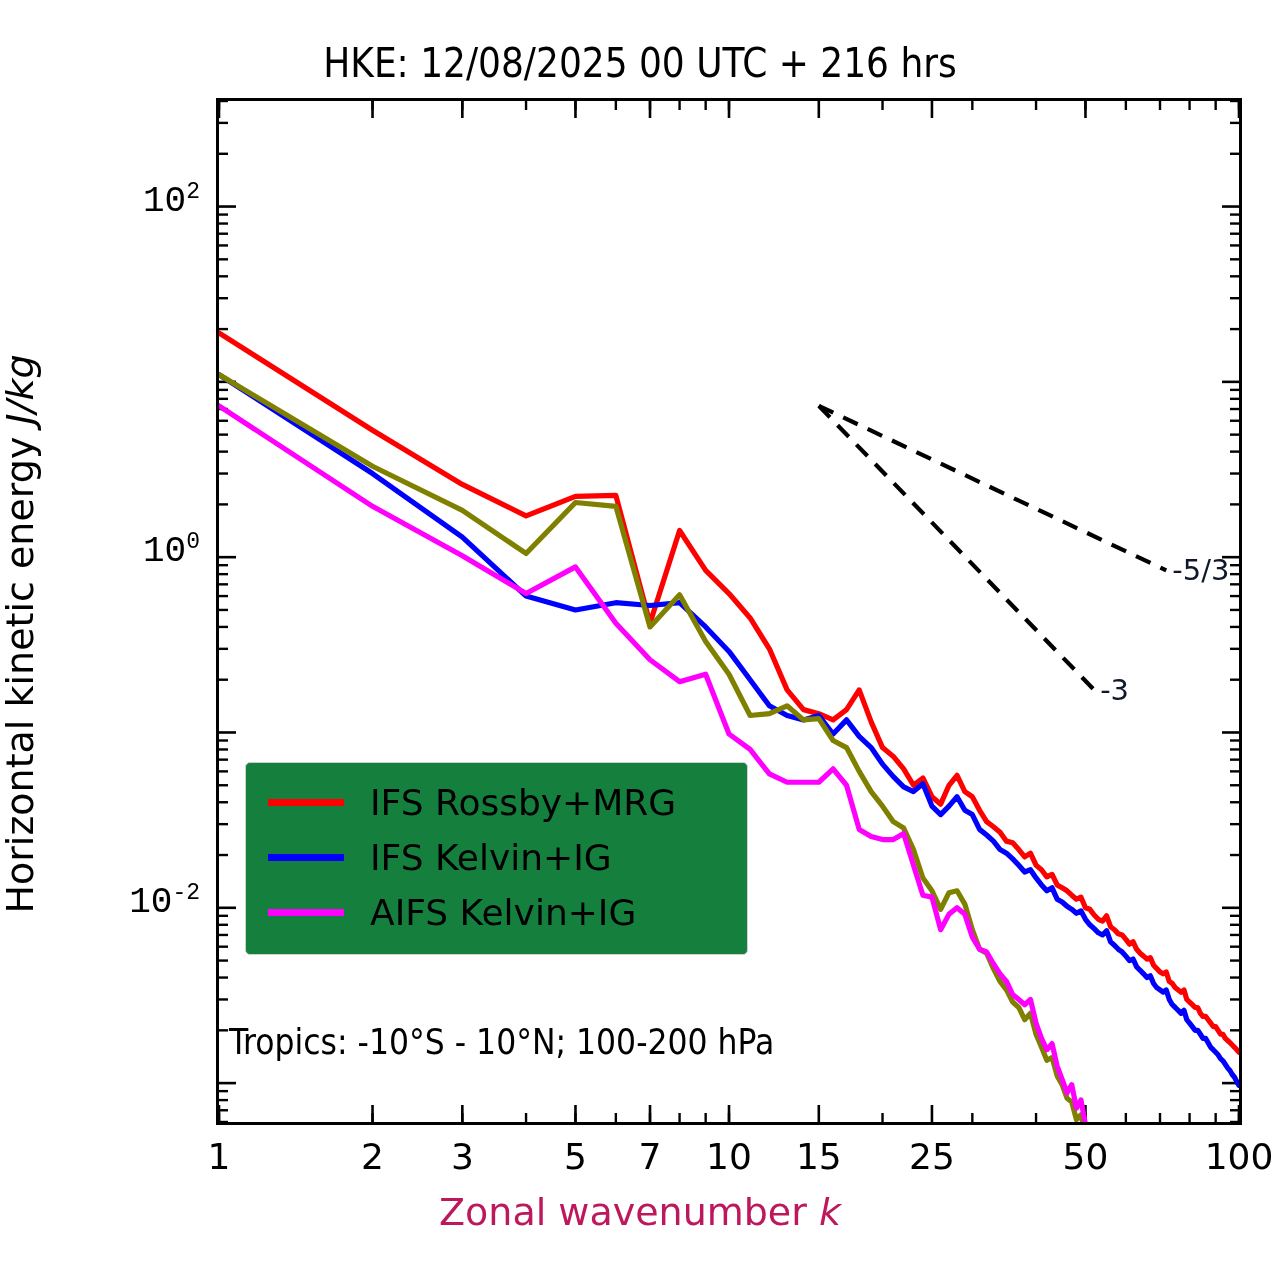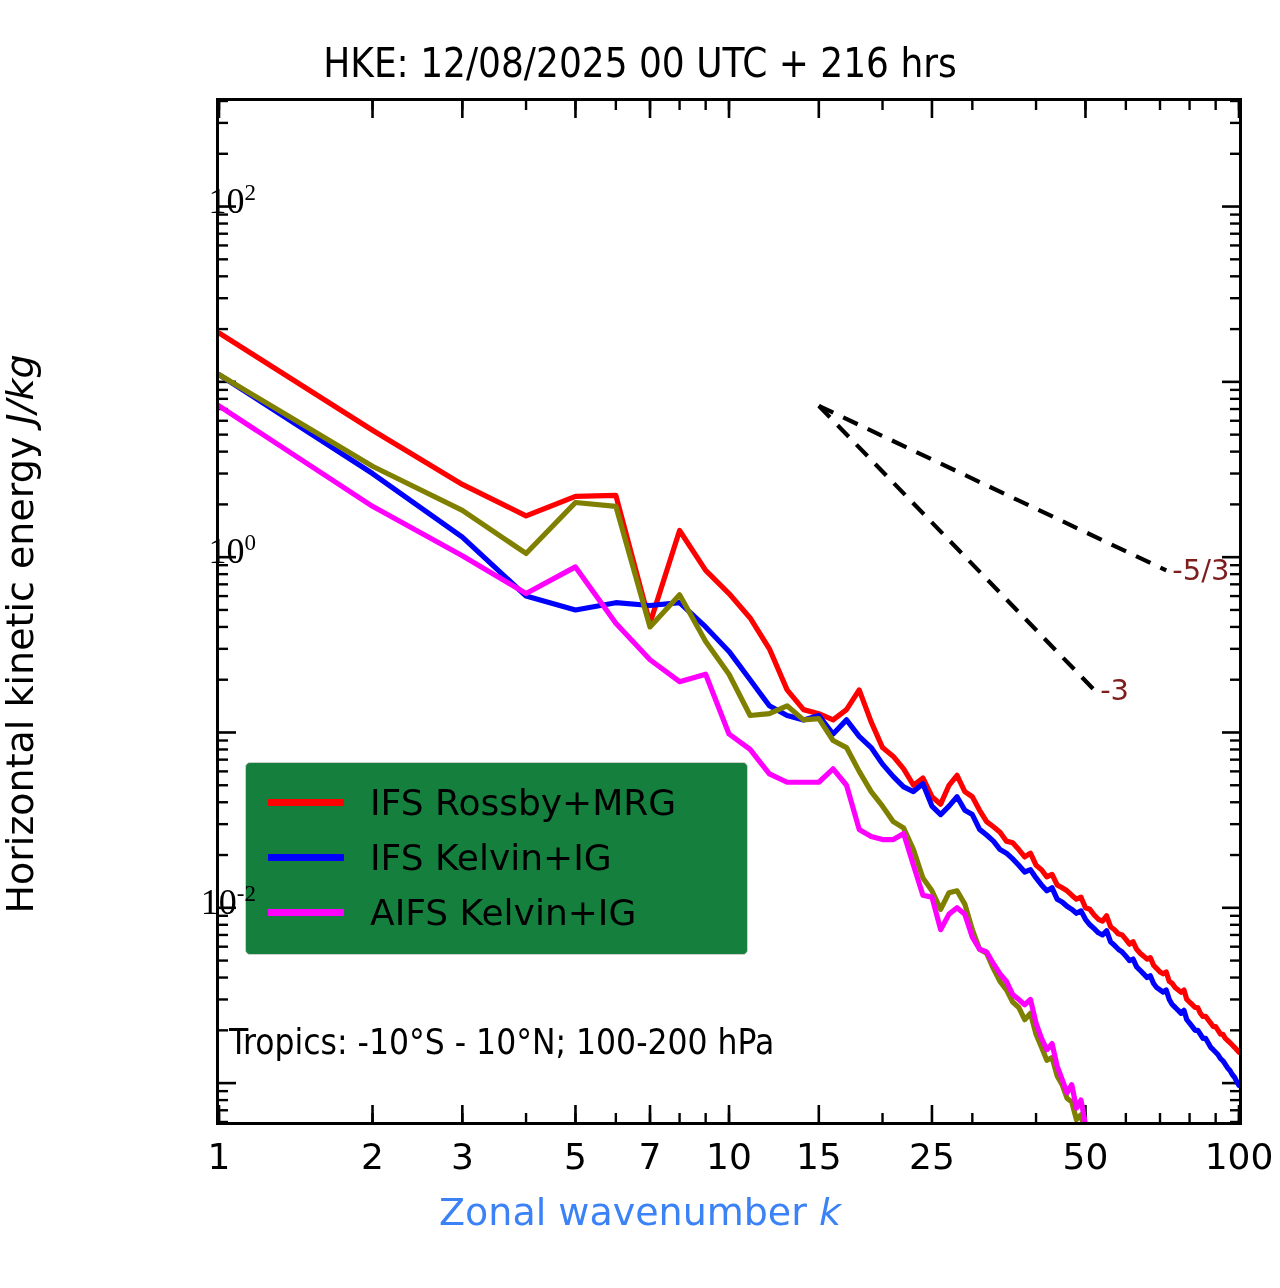--- a/index.html
+++ b/index.html
@@ -21,54 +21,54 @@
 
   
   #y-axis-label{
     position:absolute; left:-530px; top:612px; width:1100px;
     transform:rotate(-90deg); transform-origin:center center;
     text-align:center; font-size:38px; color:#000; white-space:nowrap;
     pointer-events:none;
   }
   #y-axis-label .unit{font-style:italic;}
   .ytick-label{
-    position:absolute; right:1024px; font-size:36px; color:#000;
+    position:absolute; right:1080px; font-size:36px; color:#000;
     white-space:nowrap; text-align:center; line-height:1;
-    font-family:Liberation Serif, serif;
+    font-family:Liberation Mono, monospace;
   }
   .ytick-label sup{font-size:23px; vertical-align:super;}
 
   
   .xtick-label{
     position:absolute; top:1136px; font-size:36px; color:#000;
     transform:translateX(-50%); white-space:nowrap;
   }
   #x-axis-label{
     position:absolute; left:0; top:1190px; width:1280px;
-    text-align:center; font-size:38px; color:#3b82f6; white-space:nowrap;
+    text-align:center; font-size:38px; color:#be185d; white-space:nowrap;
   }
   #x-axis-label .kvar{font-style:italic;}
 
   
   #legend{
     position:absolute; left:245px; top:762px; width:503px;
     background:#15803d; border:1.6px solid #cfcfcf; border-radius:5px;
     padding:12px 0 14px 0; box-sizing:border-box;
   }
   .legend-row{display:flex;align-items:center;height:55px;padding-left:22px;}
   .legend-swatch{width:76px;height:7px;margin-right:26px;flex:0 0 auto;}
   .legend-text{font-size:36px;color:#000;white-space:nowrap;line-height:1;}
 
   #subtitle-note{
     position:absolute; left:229px; top:1022px;
     font-size:35px; color:#000; white-space:nowrap;
     font-family:"DejaVu Sans Condensed","DejaVu Sans",sans-serif;
   }
 
-  .slope-label{position:absolute;font-size:29px;color:#7f1d1d;white-space:nowrap;}
+  .slope-label{position:absolute;font-size:29px;color:#0f172a;white-space:nowrap;}
 </style>
 </head>
 <body>
 
 <div id="root">
 
   <div id="chart-title">HKE: 12/08/2025 00 UTC + 216 hrs</div>
 
   <div id="plot-area">
     <svg id="plot-svg" viewBox="0 0 1020 1021" preserveAspectRatio="none">

